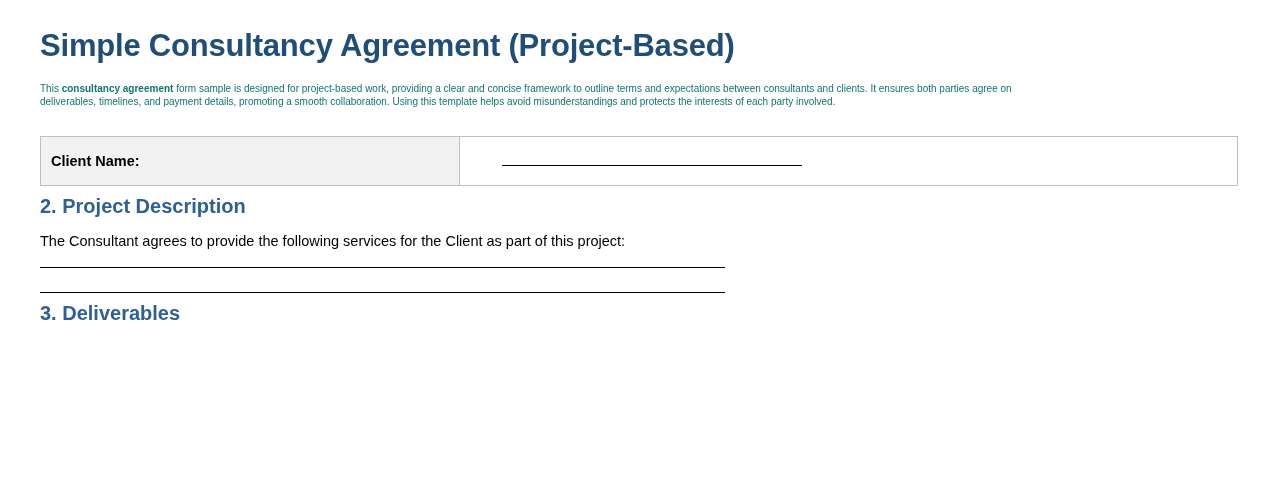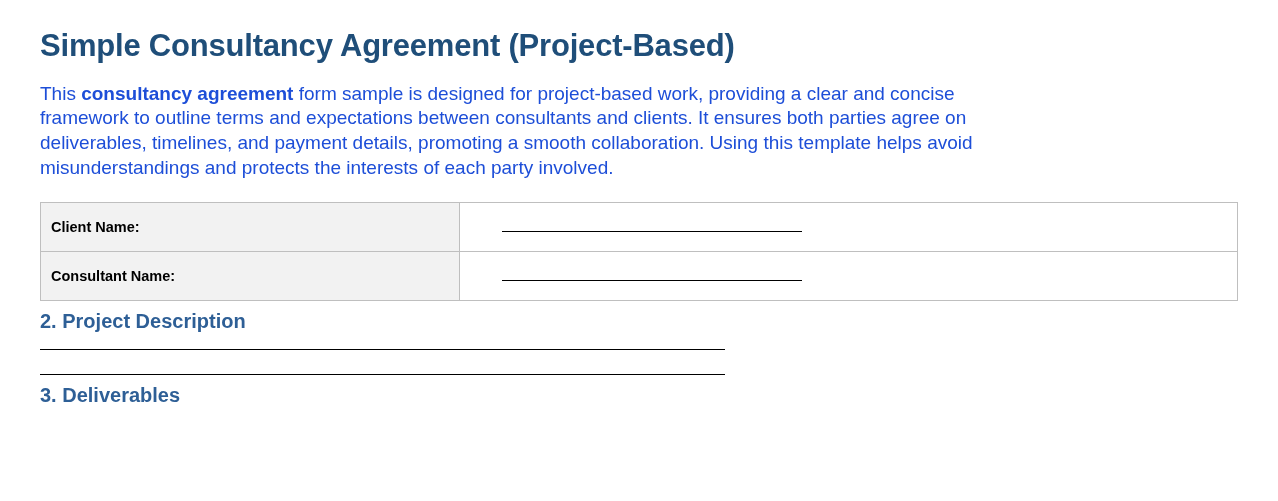--- a/index.html
+++ b/index.html
@@ -24,24 +24,24 @@
   }
   .doc-title {
     font-size: 31px;
     font-weight: bold;
     color: #1F4E79;
     letter-spacing: -0.2px;
     margin: 0 0 18px 0;
     line-height: 1.15;
   }
   .intro {
-    font-size: 19px;
+    font-size: 10px;
     line-height: 1.3;
-    color: #1d4ed8;
-    margin: 0 0 22px 0;
+    color: #0f766e;
+    margin: 0 0 28px 0;
     max-width: 1198px;
   }
   .intro b { font-weight: bold; }
   h2.section {
     font-size: 20px;
     font-weight: bold;
     color: #2E5F96;
     margin: 0 0 14px 0;
     line-height: 1.2;
   }
@@ -112,30 +112,25 @@
 
 
   <table class="parties">
     <tbody>
         <tr>
       <td class="label">Client Name:</td>
       <td class="value">
         <span class="fill-line"></span>
       </td>
     </tr>
-    <tr>
-      <td class="label">Consultant Name:</td>
-      <td class="value">
-        <span class="fill-line"></span>
-      </td>
-    </tr>
   </tbody>
     </table>
 
   <h2 class="section tight-top">2. Project Description</h2>
 
+  <p class="para">The Consultant agrees to provide the following services for the Client as part of this project:</p>
 
   <div class="blank-rule"></div>
   <div class="blank-rule second"></div>
 
   <h2 class="section tight-top">3. Deliverables</h2>
 
 </div>
 
 </body></html>

